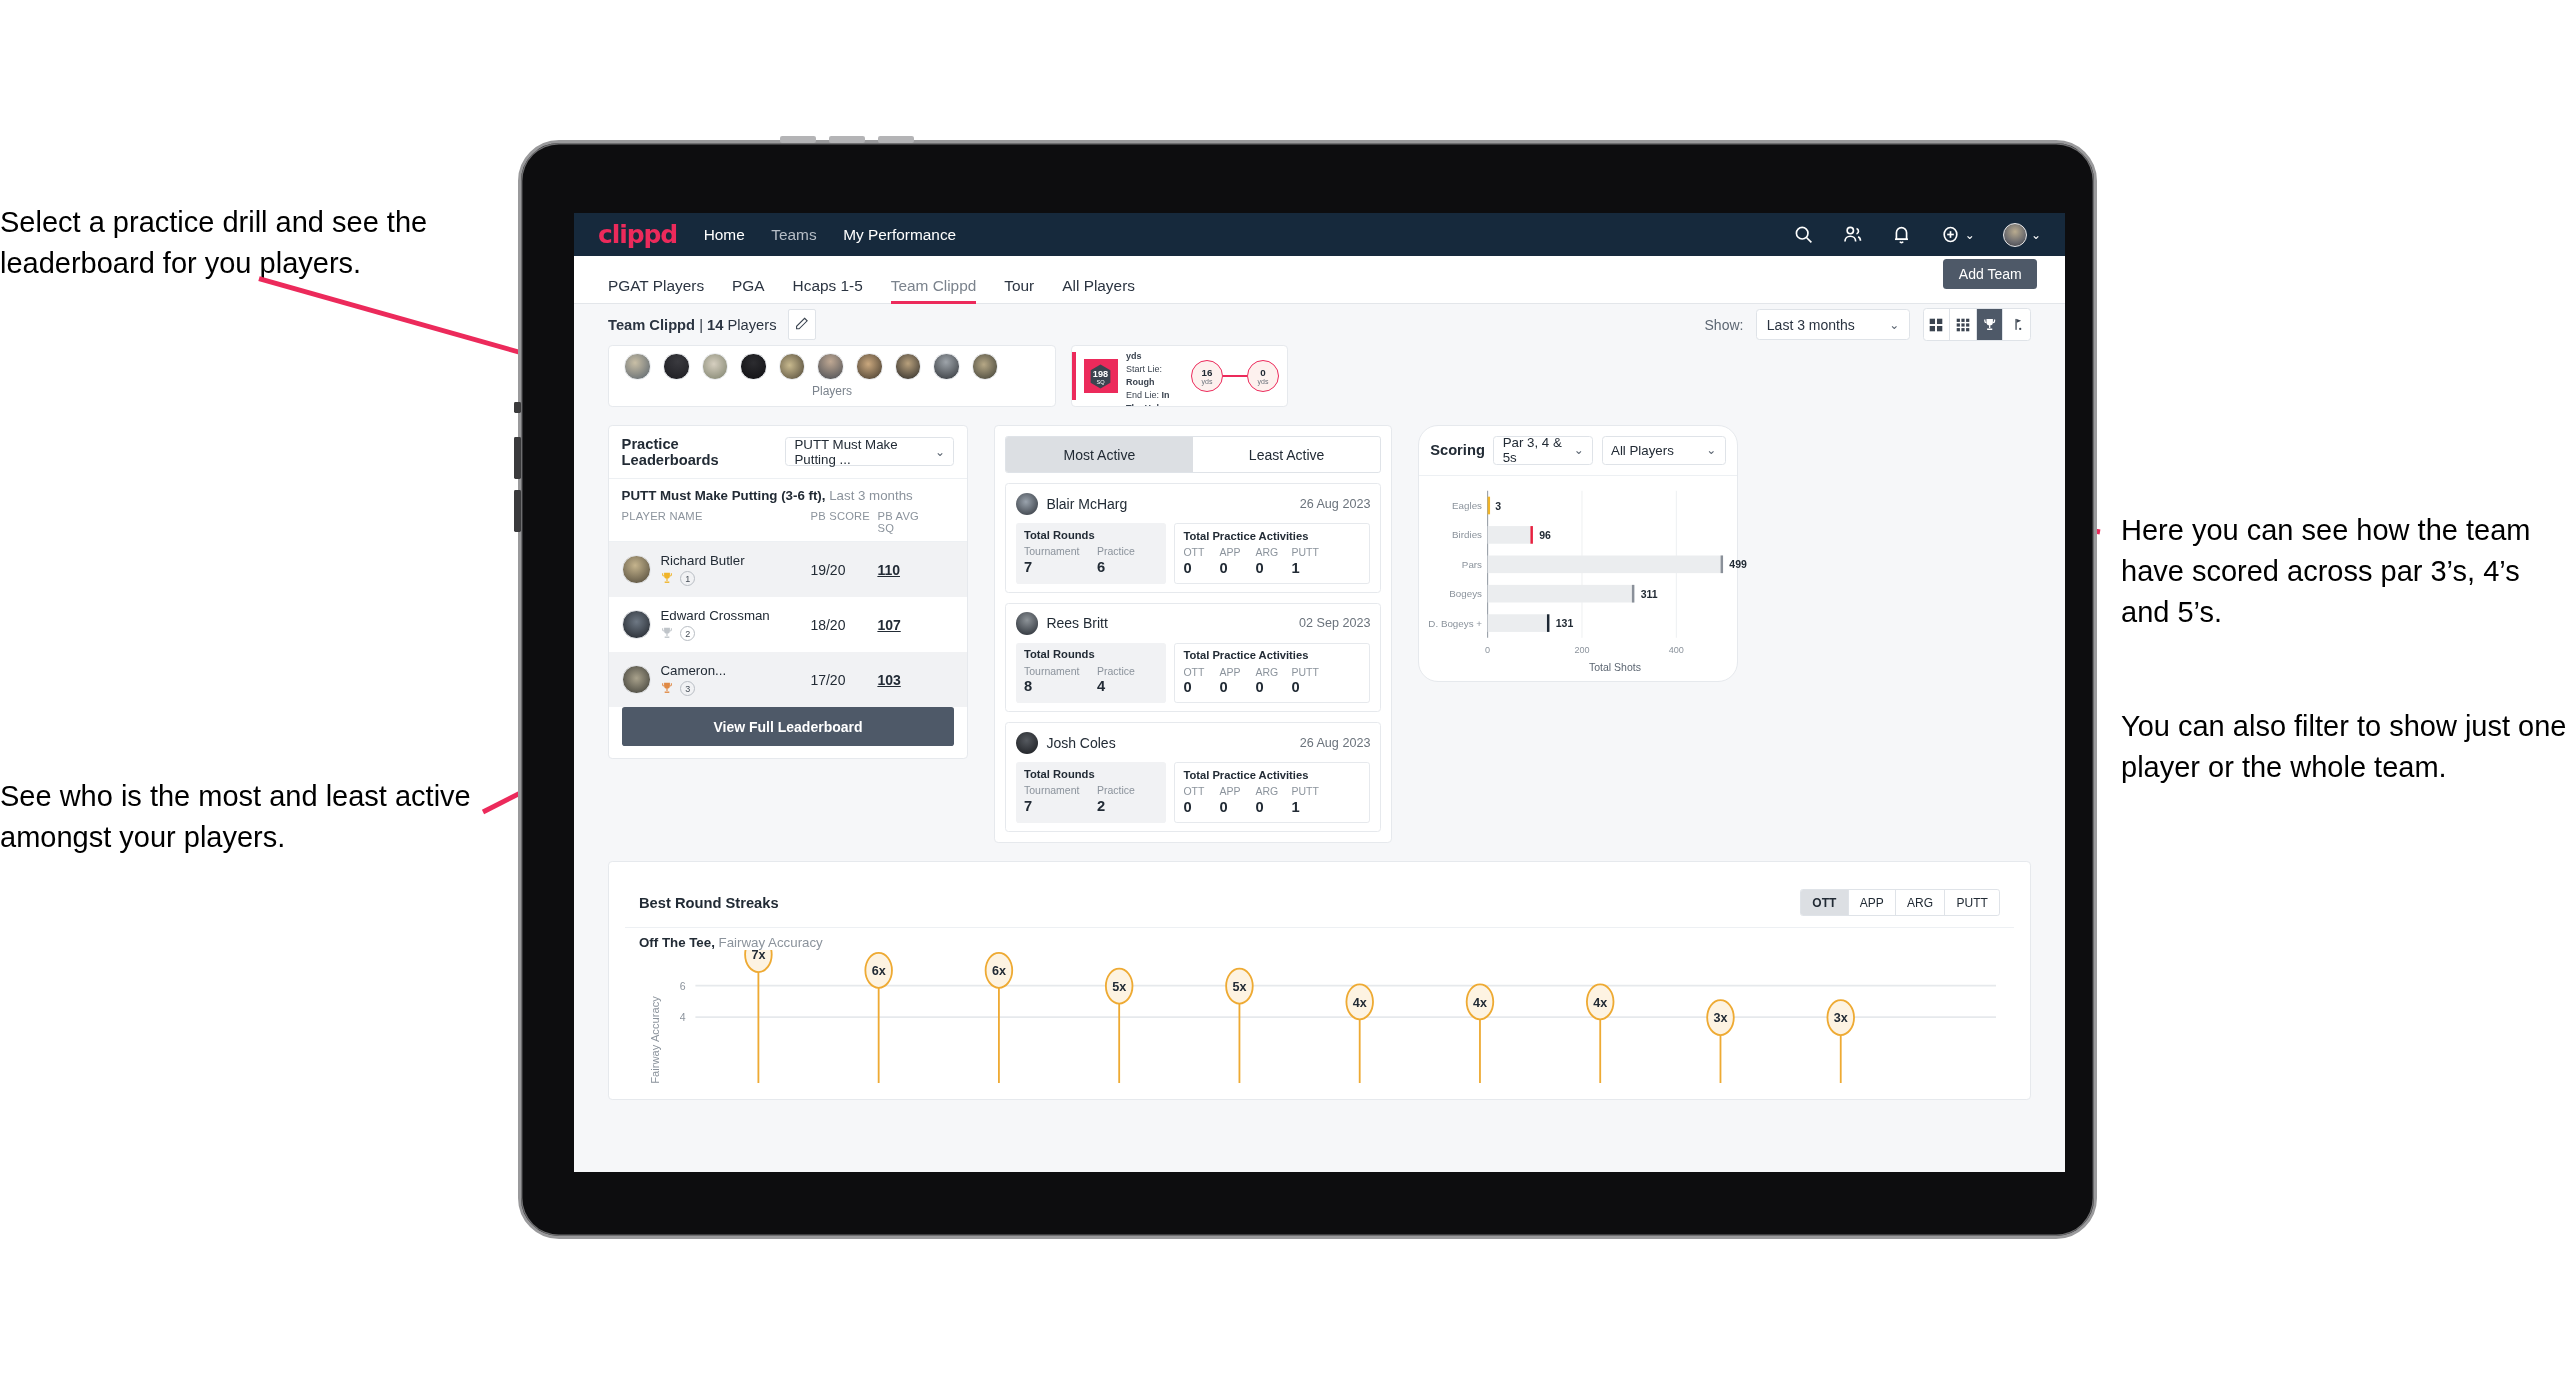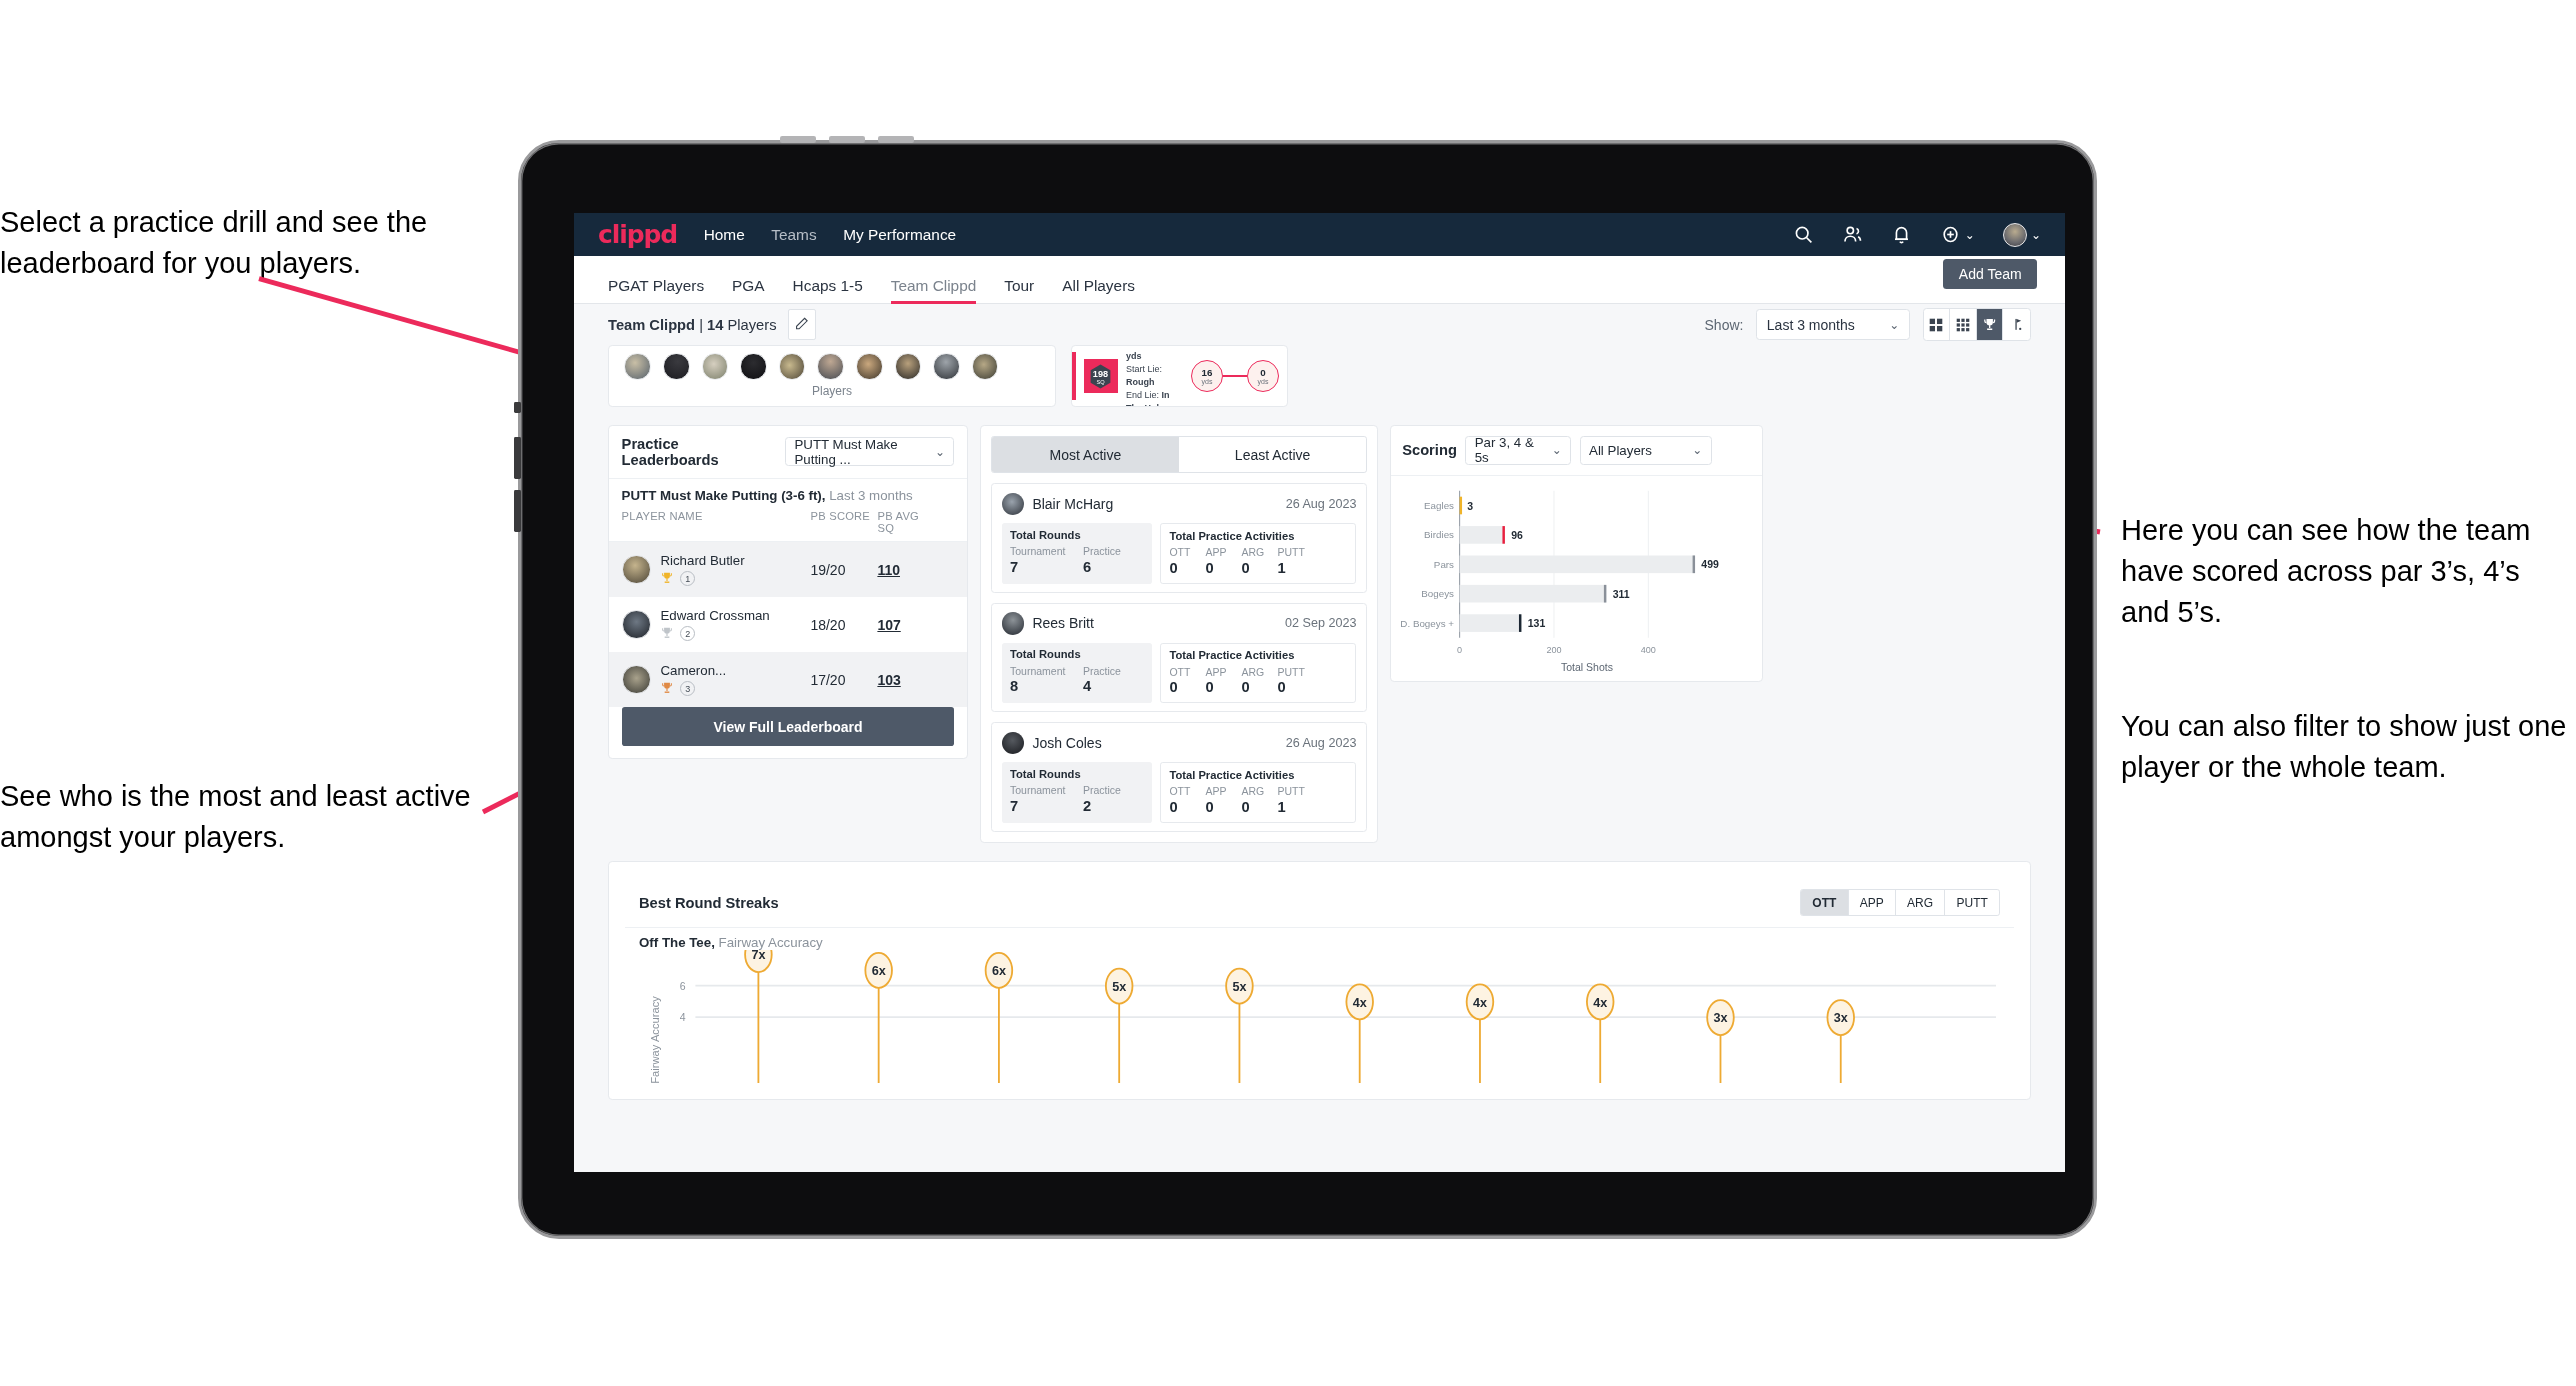--- a/index.html
+++ b/index.html
@@ -101,21 +101,21 @@
 
   
   #row1 { display:flex; gap: 15.4px; padding: 0 34px; }
   #players-card { width: 448px; height: 62px; overflow:hidden; position:relative; }
   .avatar-row { display:flex; gap: 12px; padding: 7px 15.4px 0 15.4px; }
   .pav { width: 26.6px; height: 26.6px; border-radius:50%; border:1.4px solid #eceef1; flex:0 0 auto; }
   .players-cap { text-align:center; font-size: 12px; color:#7b838d; margin-top: 4.2px;}
   #shot-card { width: 217px; height: 62px; position:relative; overflow:hidden; }
 
   
-  #row2 { display:flex; gap: 12px; padding: 18px 34px 0 34px; align-items:flex-start; }
+  #row2 { display:flex; gap: 26px; padding: 18px 34px 0 34px; align-items:flex-start; }
 
   
   #lb-card { width: 360px; }
   .lb-head { display:flex; align-items:center; padding: 9.8px 12.6px; gap: 9.8px; }
   .lb-title { font-size: 14.7px; font-weight:700; color:#222b35; }
   .lb-select { margin-left:auto; border:0.7px solid #dfe3e8; border-radius:3.5px; height:29px; width: 174px;
                display:flex; align-items:center; padding:0 8.4px; font-size: 13.3px; color:#222b35;}
   .lb-sub { padding: 9.8px 12.6px 7px 12.6px; border-top:0.7px solid #edf0f3; font-size: 13.3px; color:#222b35; }
   .lb-sub b { font-weight:700; }
   .lb-sub span { color:#8b939c; }
@@ -151,21 +151,21 @@
   .box.grey { background:#f1f2f4; width: 150px; }
   .box.line { border:0.7px solid #e6e9ed; flex:1; }
   .box-t { font-size: 11.2px; font-weight:700; color:#222b35; }
   .kv { display:flex; margin-top: 4.2px; }
   .kv .k { font-size: 10.5px; color:#8b939c; }
   .kv2 { display:flex; margin-top: 1.4px; }
   .kv2 .v { font-size: 14.7px; font-weight:700; color:#222b35; }
   .w1 { width: 73px; } .w2 { width: 36px; }
 
   
-  #sc-card { width: 373px; }
+  #sc-card { width: 320px; border-radius: 20px; }
   .sc-head { display:flex; align-items:center; padding: 9.8px 11.2px; gap: 8.4px; }
   .sc-title { font-size: 14.7px; font-weight:700; color:#222b35; }
   .sc-sel { border:0.7px solid #dfe3e8; border-radius:3.5px; height:29px; display:flex;
             align-items:center; padding: 0 8.4px; font-size: 13.3px; color:#222b35; }
   .sc-body { border-top:0.7px solid #edf0f3; padding: 9.8px 7px 5.6px 7px; }
 
   
   #streak-card { margin: 18px 34px 0 34px; padding: 16px; }
   .st-head { display:flex; align-items:center; padding: 11.2px 14px; }
   .st-title { font-size: 14.7px; font-weight:700; color:#222b35; }

